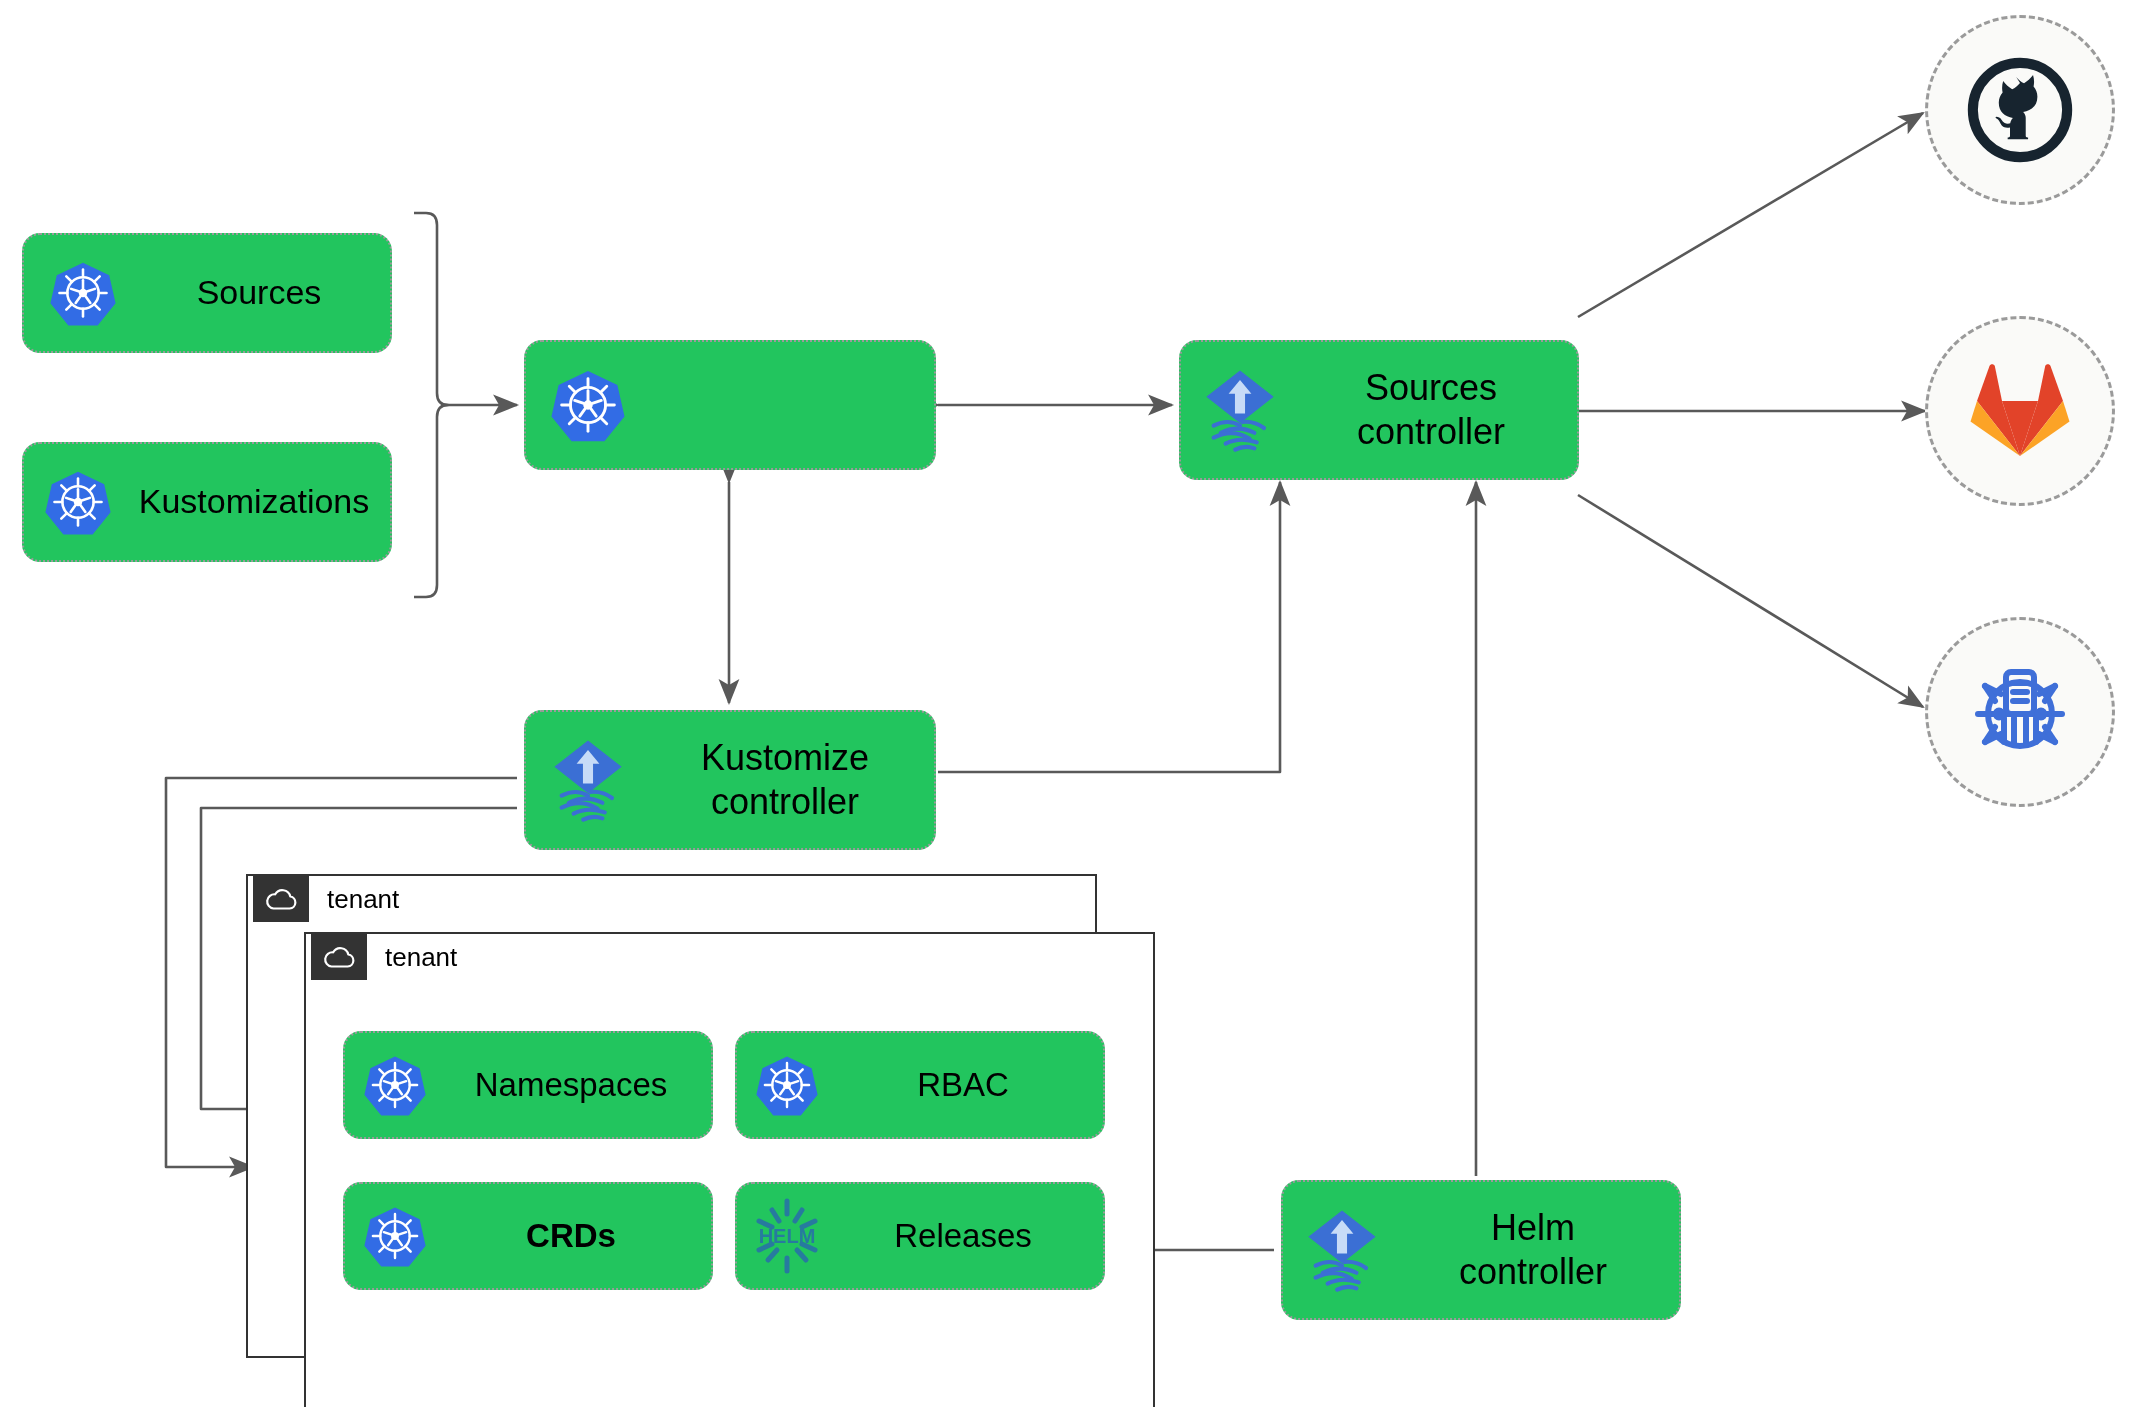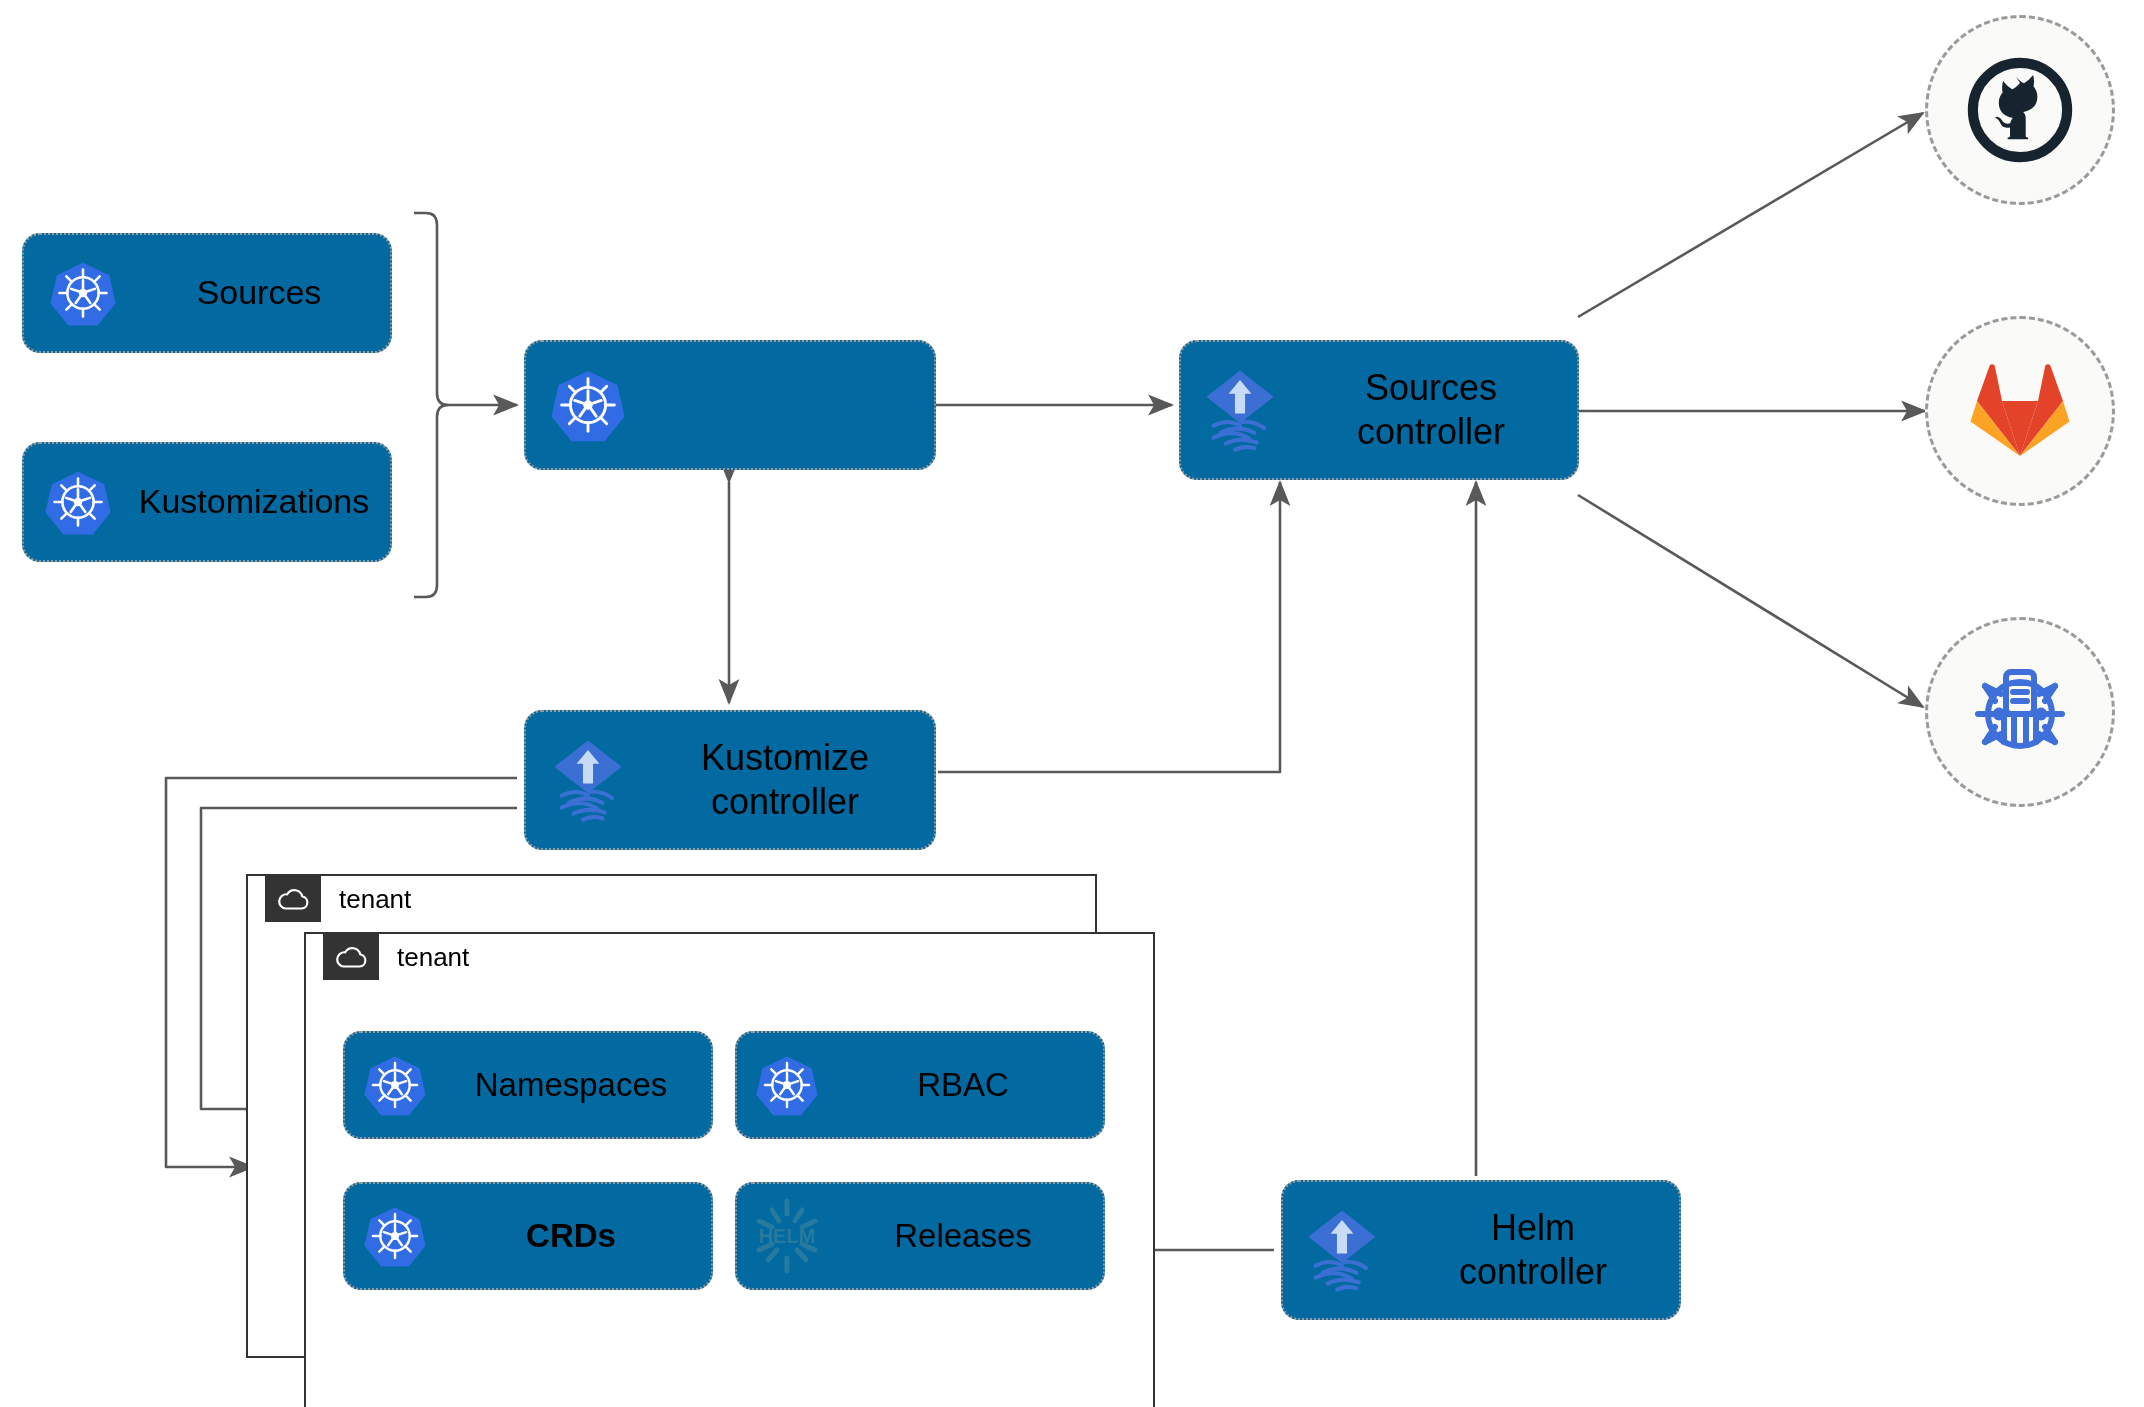--- a/index.html
+++ b/index.html
@@ -23,21 +23,21 @@
     position: absolute;
     left: 0;
     top: 0;
     width: 2144px;
     height: 1407px;
   }
   
   .node {
     position: absolute;
     box-sizing: border-box;
-    background: #0369a1;
+    background: #22c55e;
     border: 2px dotted #9a9a9a;
     border-radius: 18px;
     display: flex;
     align-items: center;
     z-index: 5;
   }
   .node .ico {
     flex: 0 0 auto;
     display: flex;
     align-items: center;
@@ -66,21 +66,21 @@
   
   .tenant {
     position: absolute;
     box-sizing: border-box;
     background: #ffffff;
     border: 2px solid #333333;
     z-index: 3;
   }
   .tenant .bar {
     position: absolute;
-    left: 17px;
+    left: 5px;
     top: 0;
     height: 46px;
     display: flex;
     align-items: center;
   }
   .tenant .chip {
     width: 56px;
     height: 46px;
     background: #333333;
     display: flex;

